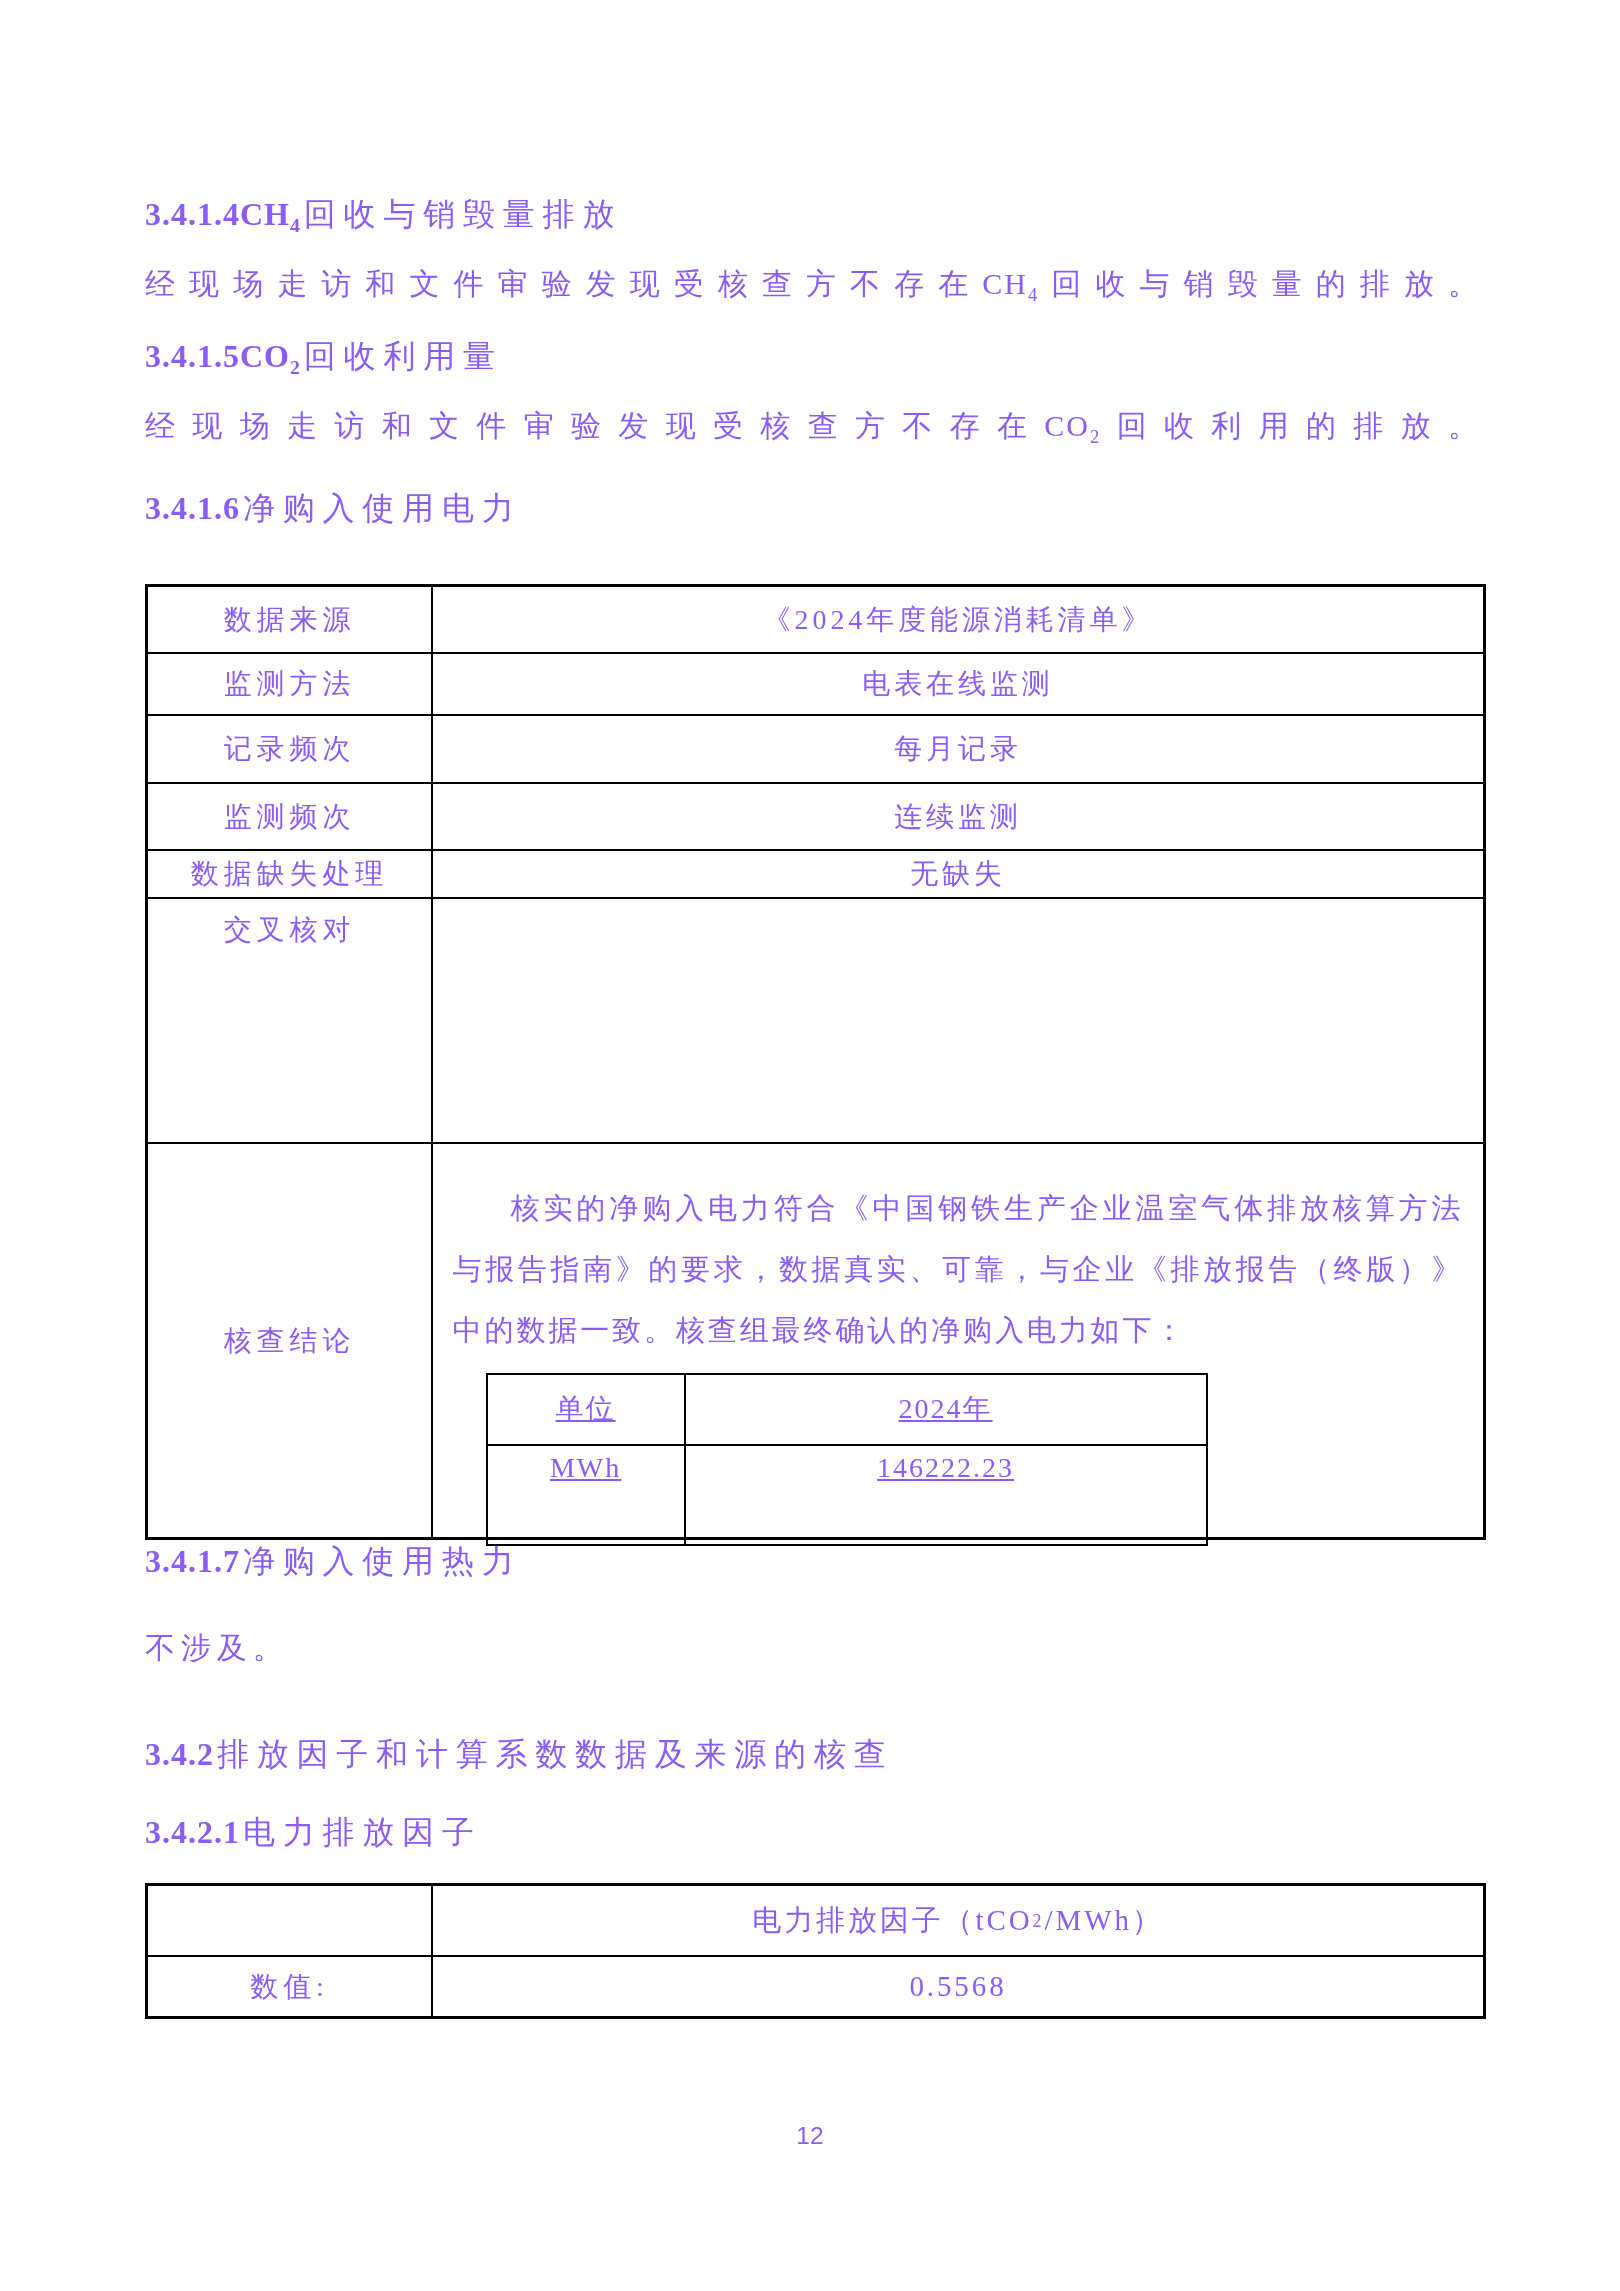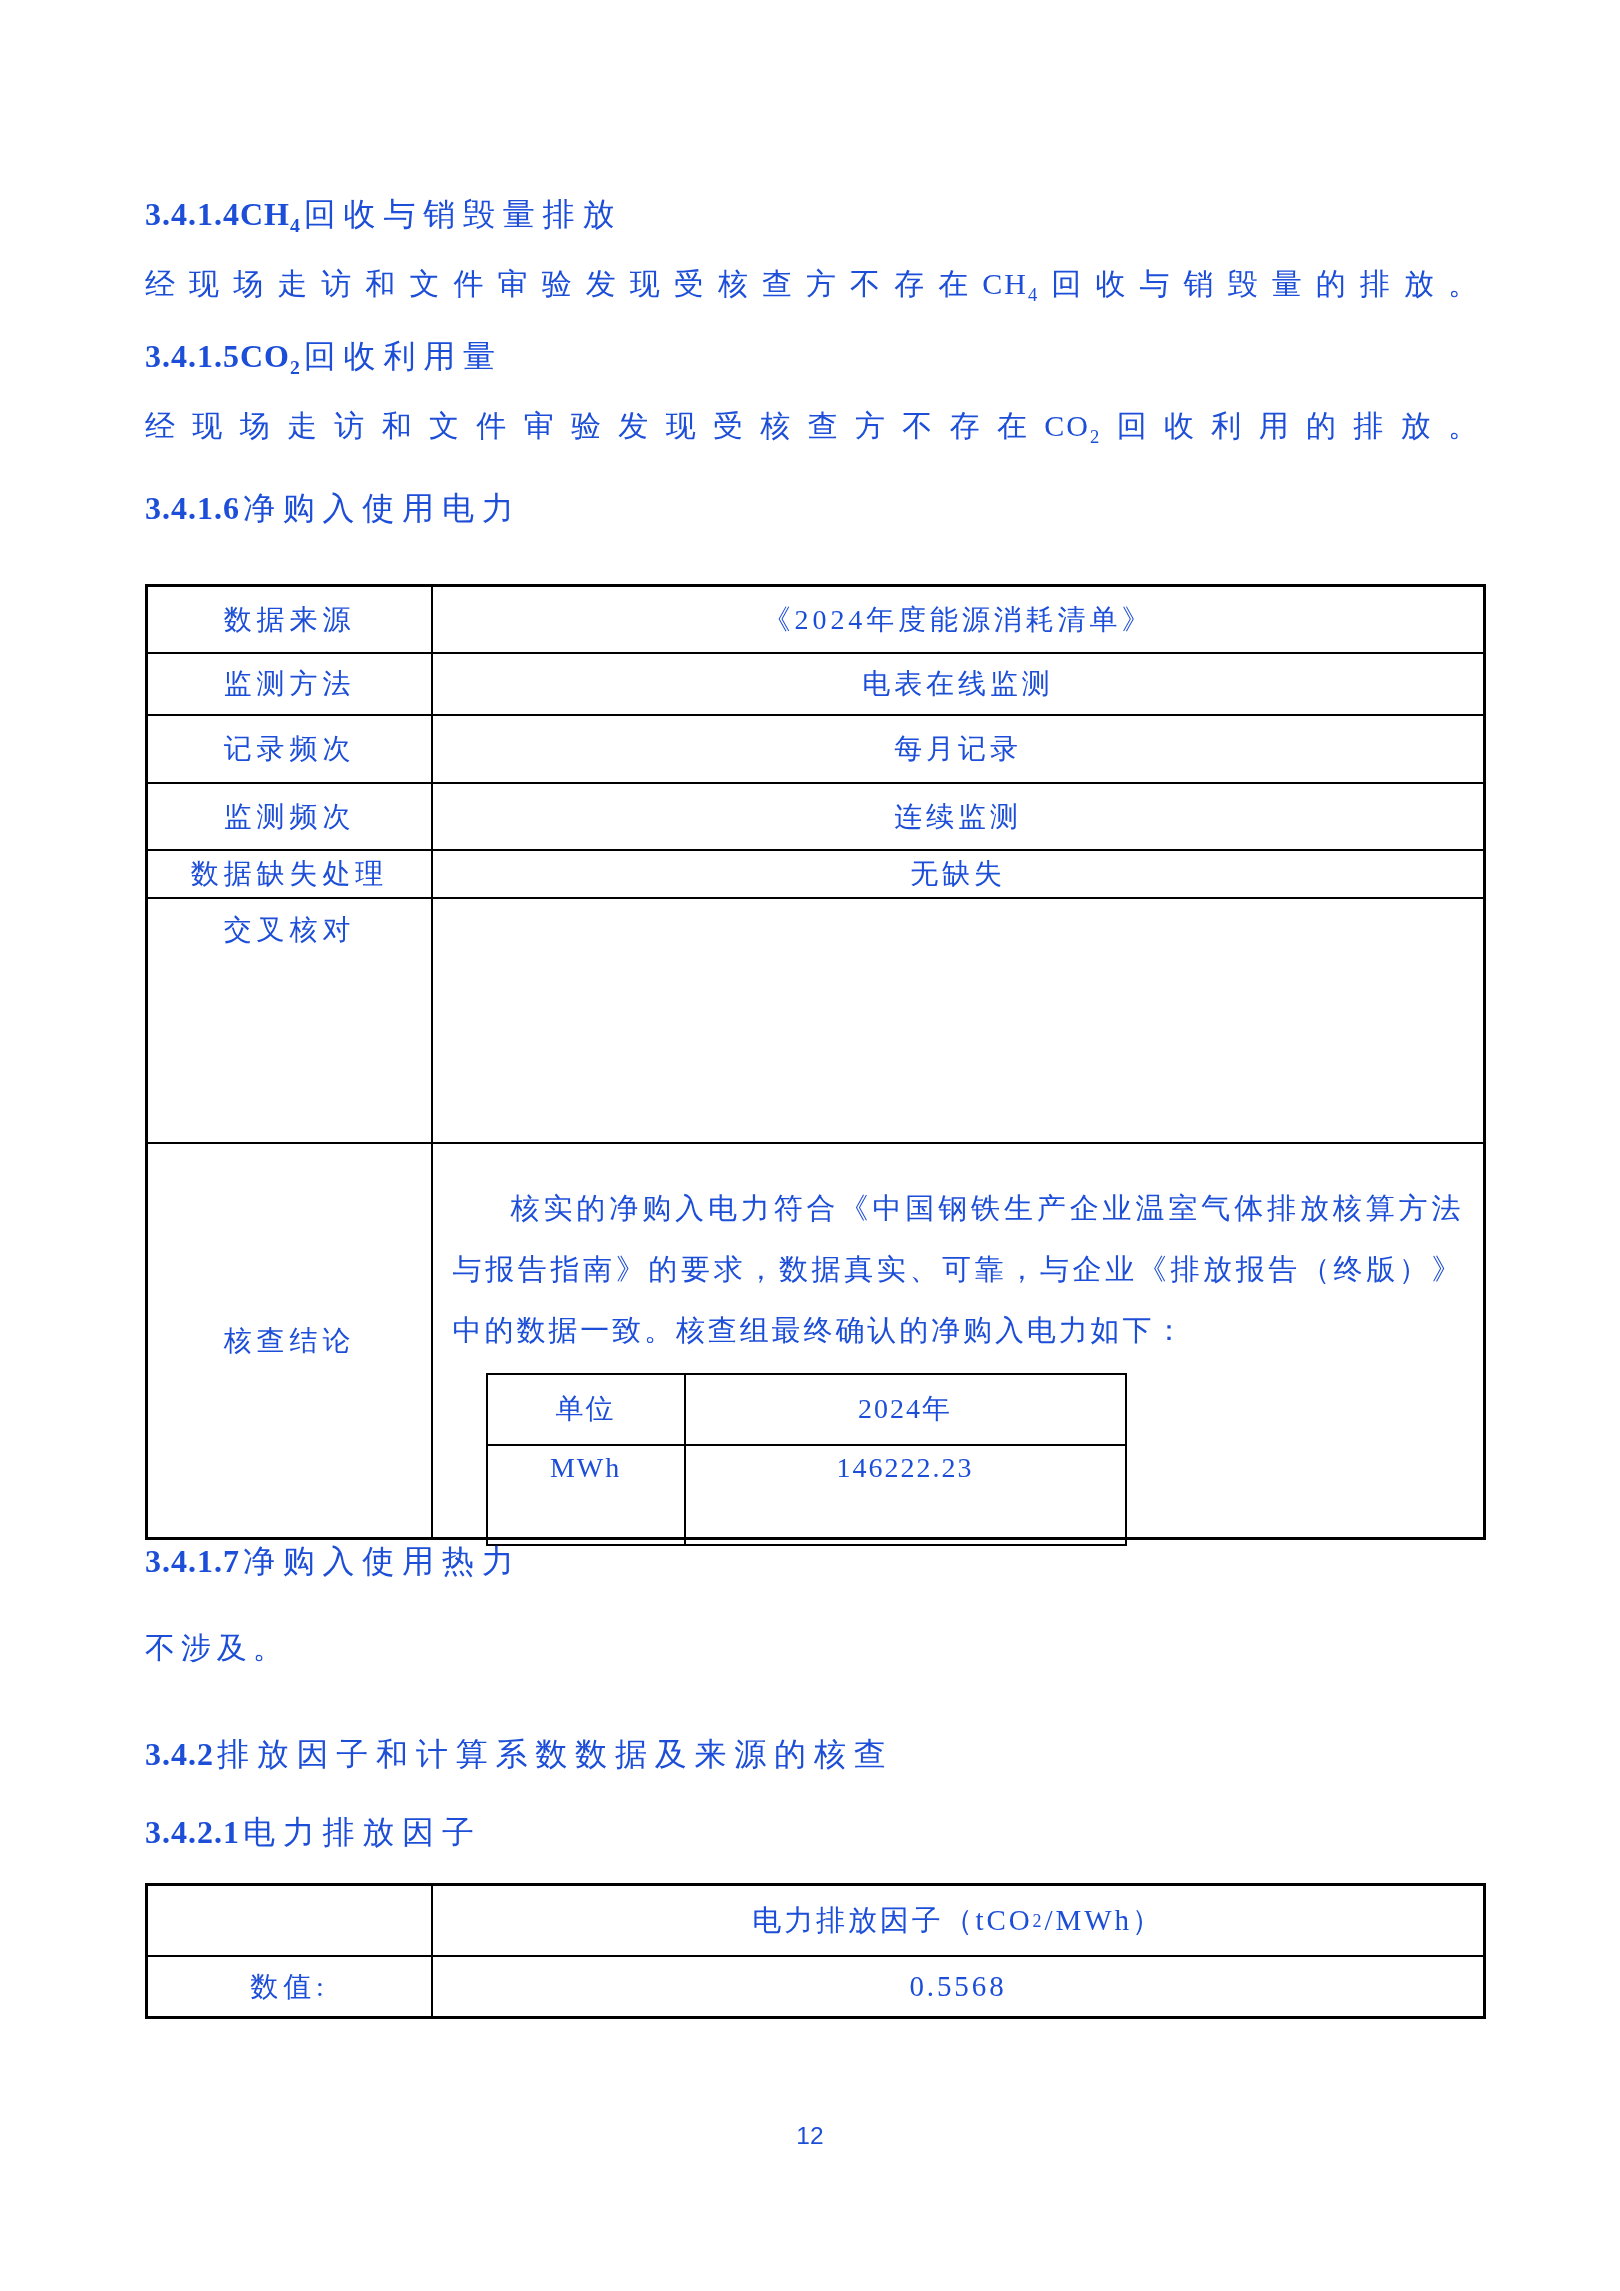--- a/index.html
+++ b/index.html
@@ -1,21 +1,21 @@
 <!DOCTYPE html>
 <html><head>
 <meta charset="utf-8">
 <style>
   html,body { margin:0; padding:0; background:#888; }
   .page {
     position:relative;
     width:1620px; height:2292px;
     margin:0 auto;
     background:#ffffff;
-    color:#1d4ed8;
+    color:#8b5cf6;
     font-family:"Liberation Serif","DejaVu Serif",serif;
     overflow:hidden;
   }
   .blk { position:absolute; left:145px; width:1335px; }
 
   
   .heading { font-size:32px; line-height:1.25; white-space:nowrap; }
   .heading .hnum { font-weight:bold; letter-spacing:1px; }
   .heading .htxt { font-weight:normal; letter-spacing:7.8px; margin-left:2.9px; }
   sub { font-size:0.62em; line-height:0; }
@@ -59,22 +59,23 @@
 
   
   .vrow.conclusion .vcell-value { display:block; padding:7.8px 19.6px 0 19.6px;margin-top:26px; }
   .cell-para {
     margin:0; text-indent:2em; text-align:justify;
     font-size:29px; line-height:61px; letter-spacing:2.9px;
   }
   .inner-table {
     border-collapse:collapse;
     margin:11.8px 0 0 33px;
-    width:641px;
+    width:722px;
     table-layout:fixed;
+    text-decoration:underline;
   }
   .inner-table td {
     border:2px solid #000;
     text-align:center; vertical-align:middle;
     font-size:28px; letter-spacing:2px;
     padding:0;
   }
   .inner-table col.c1 { width:198px; }
   .inner-table tr.ir1 td { height:69px; }
   .inner-table tr.ir2 td { height:92px; vertical-align:top; padding-top:6px; }

